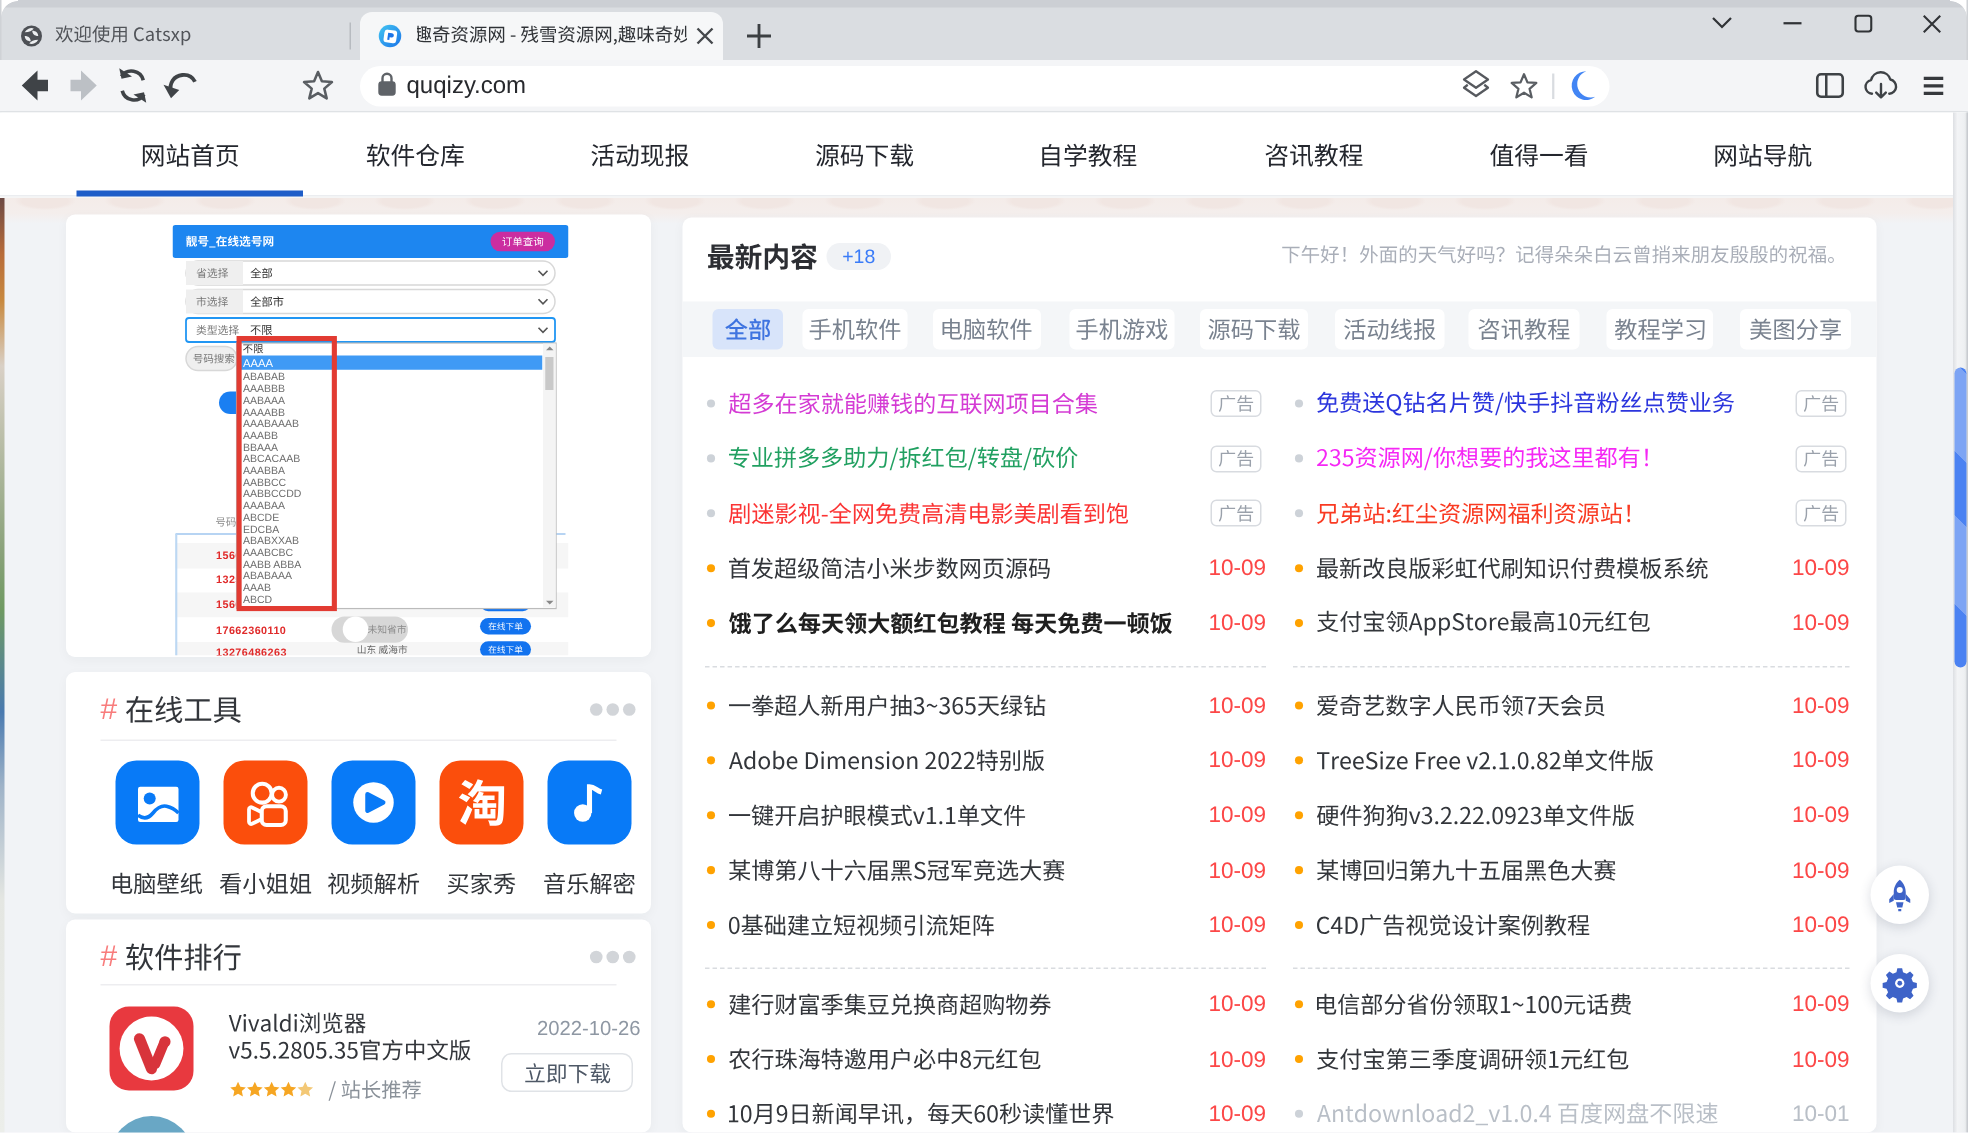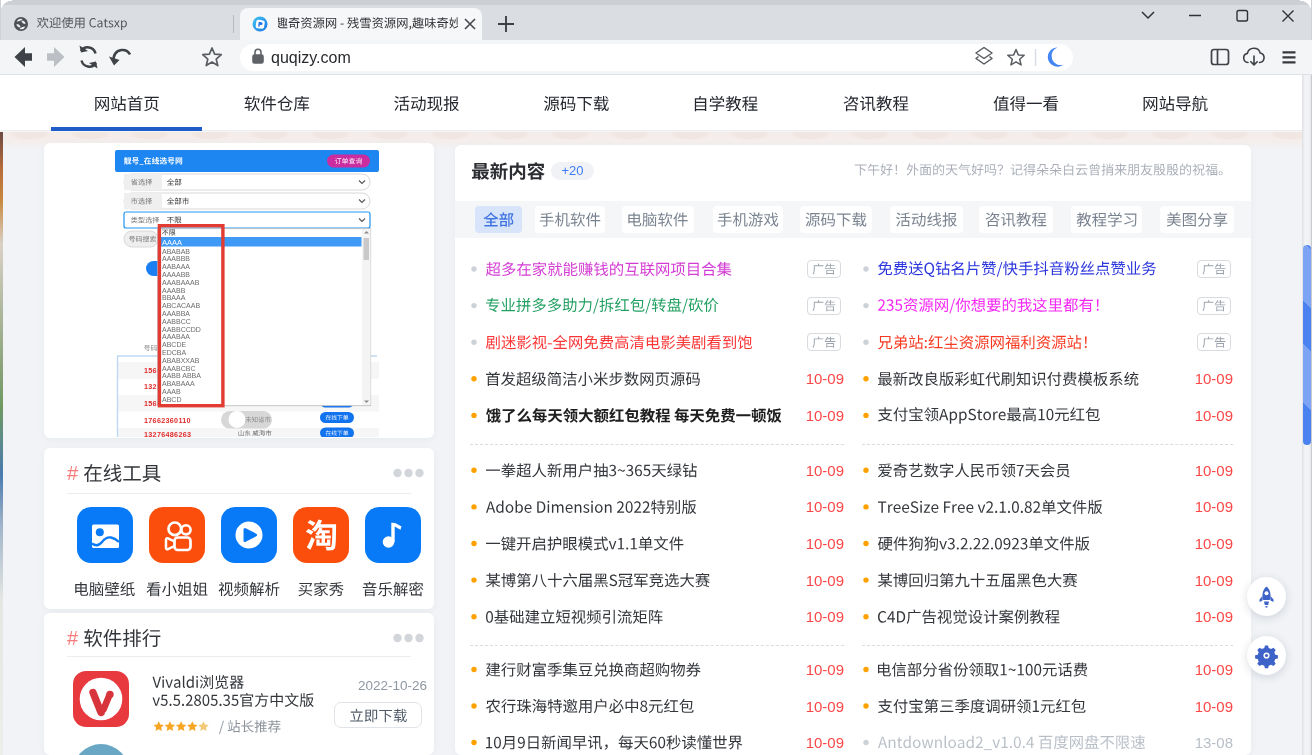--- a/index.html
+++ b/index.html
@@ -555,21 +555,21 @@
 <div style="position:absolute;left:365px;top:507px;width:56px;height:56px;background:#087af7;border-radius:14px"></div>
 <div style="position:absolute;left:44px;top:613px;width:390px;height:142px;background:#fff;border-radius:6px;box-shadow:0 2px 8px rgba(30,40,60,.04)"></div>
 <div style="position:absolute;left:67px;top:627px;width:200px;height:24px;font:20px Liberation Sans,sans-serif;color:#f87c7c">#</div>
 <div style="position:absolute;left:67px;top:656px;width:344px;height:1px;background:#ededf0"></div>
 <div style="position:absolute;left:73px;top:671px;width:56px;height:56px;background:#e8393f;border-radius:13px"></div>
 <div style="position:absolute;left:357px;top:678px;width:70px;height:16px;font:13.5px Liberation Sans,sans-serif;color:#8e97a3;text-align:right">2022-10-26</div>
 <div style="position:absolute;left:334px;top:702px;width:88px;height:26px;border:1px solid #e0e3e7;border-radius:7px"></div>
 <div style="position:absolute;left:73px;top:744px;width:56px;height:56px;background:#69a7c5;border-radius:50%"></div>
 <div style="position:absolute;left:455px;top:145px;width:796px;height:610px;background:#fff;border-radius:6px;box-shadow:0 2px 8px rgba(30,40,60,.04)"></div>
 <div style="position:absolute;left:551px;top:162px;width:43px;height:18px;background:#f0f2f5;border-radius:9px"></div>
-<div style="position:absolute;left:551px;top:164px;width:43px;height:14px;font:13px Liberation Sans,sans-serif;color:#3b7cf8;text-align:center;line-height:14px">+20</div>
+<div style="position:absolute;left:551px;top:164px;width:43px;height:14px;font:13px Liberation Sans,sans-serif;color:#3b7cf8;text-align:center;line-height:14px">+18</div>
 <div style="position:absolute;left:455px;top:201px;width:796px;height:37px;background:#f4f6f8"></div>
 <div style="position:absolute;left:475px;top:206px;width:47px;height:27px;background:#d8e4fa;border-radius:4px"></div>
 <div style="position:absolute;left:535px;top:206px;width:70px;height:27px;background:#fff;border-radius:4px"></div>
 <div style="position:absolute;left:622px;top:206px;width:72px;height:27px;background:#fff;border-radius:4px"></div>
 <div style="position:absolute;left:713px;top:206px;width:70px;height:27px;background:#fff;border-radius:4px"></div>
 <div style="position:absolute;left:800px;top:206px;width:72px;height:27px;background:#fff;border-radius:4px"></div>
 <div style="position:absolute;left:890px;top:206px;width:73px;height:27px;background:#fff;border-radius:4px"></div>
 <div style="position:absolute;left:979px;top:206px;width:74px;height:27px;background:#fff;border-radius:4px"></div>
 <div style="position:absolute;left:1071px;top:206px;width:71px;height:27px;background:#fff;border-radius:4px"></div>
 <div style="position:absolute;left:1160px;top:206px;width:74px;height:27px;background:#fff;border-radius:4px"></div>
@@ -595,21 +595,21 @@
 <div style="position:absolute;left:1173px;top:406.9px;width:60px;height:17px;font:15px Liberation Sans,sans-serif;color:#fc4747;text-align:right;line-height:17px">10-09</div>
 <div style="position:absolute;left:862px;top:443.5px;width:371px;height:1px;border-top:1px dashed #d9dce0"></div>
 <div style="position:absolute;left:1173px;top:461.8px;width:60px;height:17px;font:15px Liberation Sans,sans-serif;color:#fc4747;text-align:right;line-height:17px">10-09</div>
 <div style="position:absolute;left:1173px;top:498.4px;width:60px;height:17px;font:15px Liberation Sans,sans-serif;color:#fc4747;text-align:right;line-height:17px">10-09</div>
 <div style="position:absolute;left:1173px;top:535px;width:60px;height:17px;font:15px Liberation Sans,sans-serif;color:#fc4747;text-align:right;line-height:17px">10-09</div>
 <div style="position:absolute;left:1173px;top:571.6px;width:60px;height:17px;font:15px Liberation Sans,sans-serif;color:#fc4747;text-align:right;line-height:17px">10-09</div>
 <div style="position:absolute;left:1173px;top:608.2px;width:60px;height:17px;font:15px Liberation Sans,sans-serif;color:#fc4747;text-align:right;line-height:17px">10-09</div>
 <div style="position:absolute;left:862px;top:644.5px;width:371px;height:1px;border-top:1px dashed #d9dce0"></div>
 <div style="position:absolute;left:1173px;top:661px;width:60px;height:17px;font:15px Liberation Sans,sans-serif;color:#fc4747;text-align:right;line-height:17px">10-09</div>
 <div style="position:absolute;left:1173px;top:697.5px;width:60px;height:17px;font:15px Liberation Sans,sans-serif;color:#fc4747;text-align:right;line-height:17px">10-09</div>
-<div style="position:absolute;left:1173px;top:734px;width:60px;height:17px;font:15px Liberation Sans,sans-serif;color:#b9bfc7;text-align:right;line-height:17px">13-08</div>
+<div style="position:absolute;left:1173px;top:734px;width:60px;height:17px;font:15px Liberation Sans,sans-serif;color:#b9bfc7;text-align:right;line-height:17px">10-01</div>
 <div style="position:absolute;left:1247px;top:577px;width:39px;height:39px;background:#fff;border-radius:50%;box-shadow:0 2px 8px rgba(50,60,90,.18)"></div>
 <div style="position:absolute;left:1247px;top:636px;width:39px;height:39px;background:#fff;border-radius:50%;box-shadow:0 2px 8px rgba(50,60,90,.18)"></div>
 <svg style="position:absolute;left:0;top:0;pointer-events:none" width="1312" height="755" viewBox="0 0 1312 755">
     <g transform="translate(36.69 27.27) scale(0.012300 -0.012300)" fill="#515459">
       <use href="#g0" x="0"></use>
       <use href="#g1" x="1000"></use>
       <use href="#g2" x="2000"></use>
       <use href="#g3" x="3000"></use>
       <use href="#g4" x="4224"></use>
       <use href="#g5" x="4862"></use>

